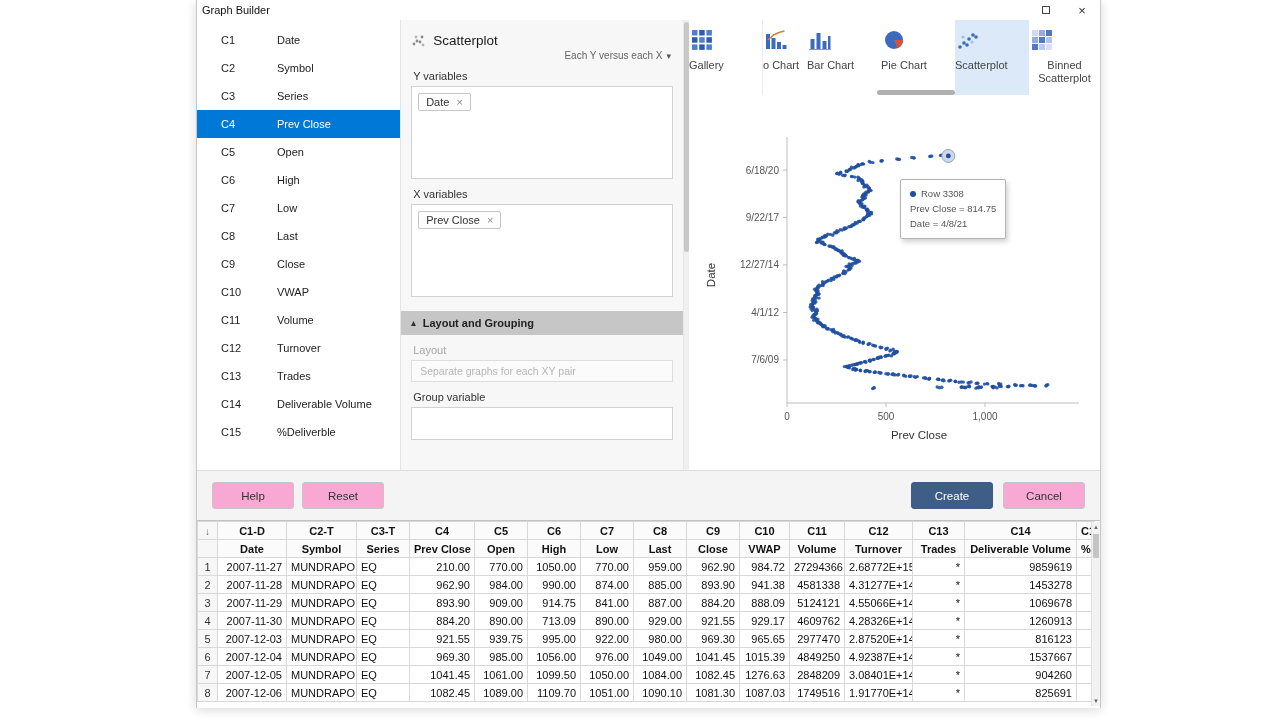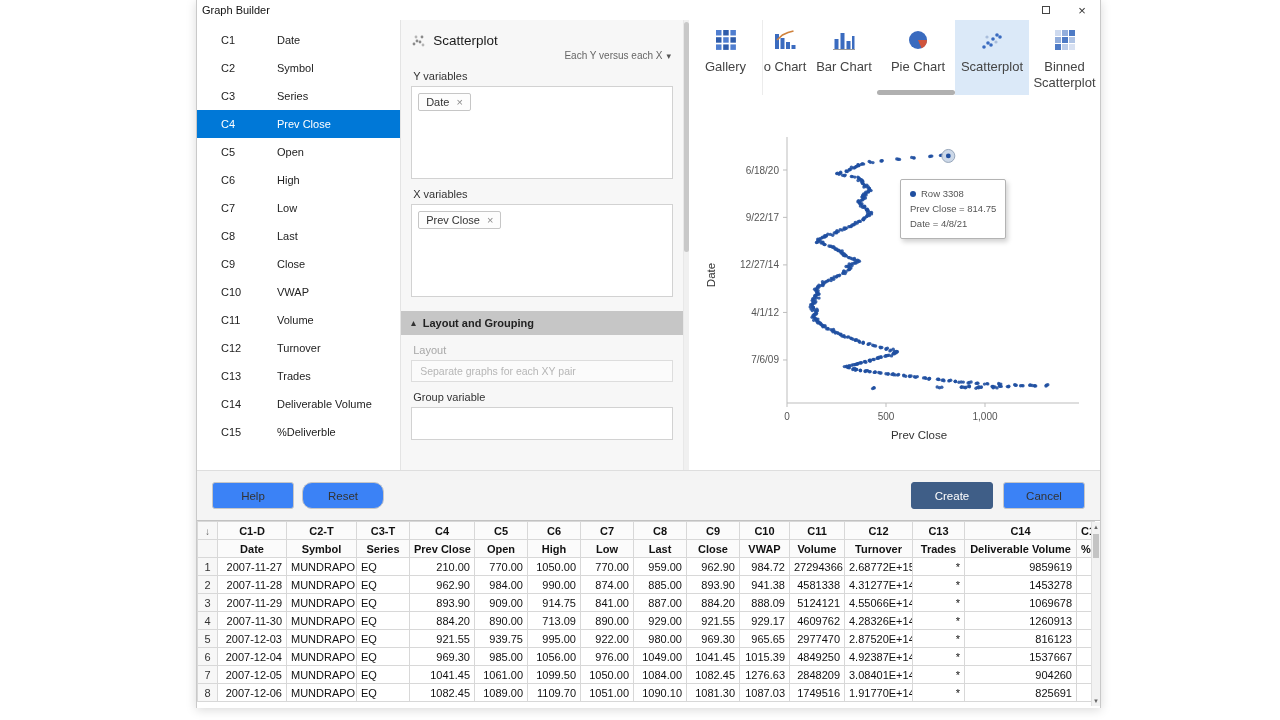--- a/index.html
+++ b/index.html
@@ -36,42 +36,42 @@
   .section-bar .tri{font-size:9px;color:#333;}
   .disabled-label{color:#a8a8a8;}
   .combo{margin:0 10px;height:22px;background:#fbfbfb;border:1px solid #ddd;color:#b6b6b6;
     font-size:10.5px;display:flex;align-items:center;padding:0 8px;}
   .group-box{margin:0 10px;height:33px;background:#fff;border:1px solid #d2d2d2;}
   .vscroll{width:6px;background:#f0f0f0;position:relative;border-left:1px solid #e8e8e8;}
   .vthumb{position:absolute;top:2px;left:0;width:5px;height:230px;background:#c8c8c8;border-radius:3px;}
   
   .right{width:411px;position:relative;background:#fff;}
   .gallery{height:75px;display:flex;overflow:hidden;}
-  .tile{width:74px;display:flex;flex-direction:column;align-items:center;padding-top:8px;
-    font-size:13px;color:#444;text-align:center;flex:none;}
+  .tile{width:74px;display:flex;flex-direction:column;align-items:flex-start;padding-top:8px;
+    font-size:11px;color:#444;text-align:center;flex:none;}
   .tile.first{border-right:1px solid #ececec;}
   .tile.partial{width:44px;overflow:hidden;}
   .tile.selected{background:#dbe9f8;}
   .tile.last{width:71px;}
   .tile-icon{width:26px;height:26px;margin-bottom:5px;}
   .tile-label{line-height:1.2;}
   .hthumb{position:absolute;top:70px;left:188px;width:78px;height:5px;background:#b0b0b0;border-radius:3px;}
   .chart-wrap{position:absolute;top:95px;left:0;width:411px;height:375px;}
   svg text{font-family:"Liberation Sans",sans-serif;}
   .tooltip{position:absolute;left:211px;top:64px;min-width:100px;background:#fff;
     border:1px solid #b3b3b3;border-radius:2px;box-shadow:2px 3px 5px rgba(0,0,0,.18);
     padding:6px 9px;font-size:9.5px;color:#555;line-height:1.6;}
   .tooltip .dot{display:inline-block;width:6px;height:6px;border-radius:3px;background:#1f4fa0;
     margin-right:5px;}
   
   .btnbar{height:50px;background:#f4f4f4;border-top:1px solid #dedede;display:flex;align-items:center;}
-  .btn{height:27px;min-width:82px;border:1px solid #c6c6c6;background:#3b82f6;border-radius:3px;
+  .btn{height:27px;min-width:82px;border:1px solid #c6c6c6;background:#f9a8d4;border-radius:3px;
     font-size:11.5px;color:#333;display:flex;align-items:center;justify-content:center;padding:0 12px;}
   .btn.help{margin-left:15px;}
-  .btn.reset{margin-left:8px;border-radius:10px;}
+  .btn.reset{margin-left:8px;}
   .btn.primary{background:#3f5e87;border-color:#3f5e87;color:#fff;margin-right:10px;}
   .btn.cancel{margin-right:15px;}
   
   .ws-wrap{height:188px;border-top:1px solid #c2c2c2;position:relative;overflow:hidden;background:#fff;}
   table.ws{border-collapse:collapse;table-layout:fixed;width:897px;font-size:11px;}
   .ws th,.ws td{border:1px solid #d8d8d8;height:18px;padding:0 4px;overflow:hidden;
     white-space:nowrap;font-weight:normal;color:#111;}
   .ws th.colhead{font-weight:bold;text-align:center;background:#fbfbfb;}
   .ws th.rh{background:#f7f7f7;text-align:center;color:#333;}
   .ws th.corner span{color:#666;font-size:10px;}

